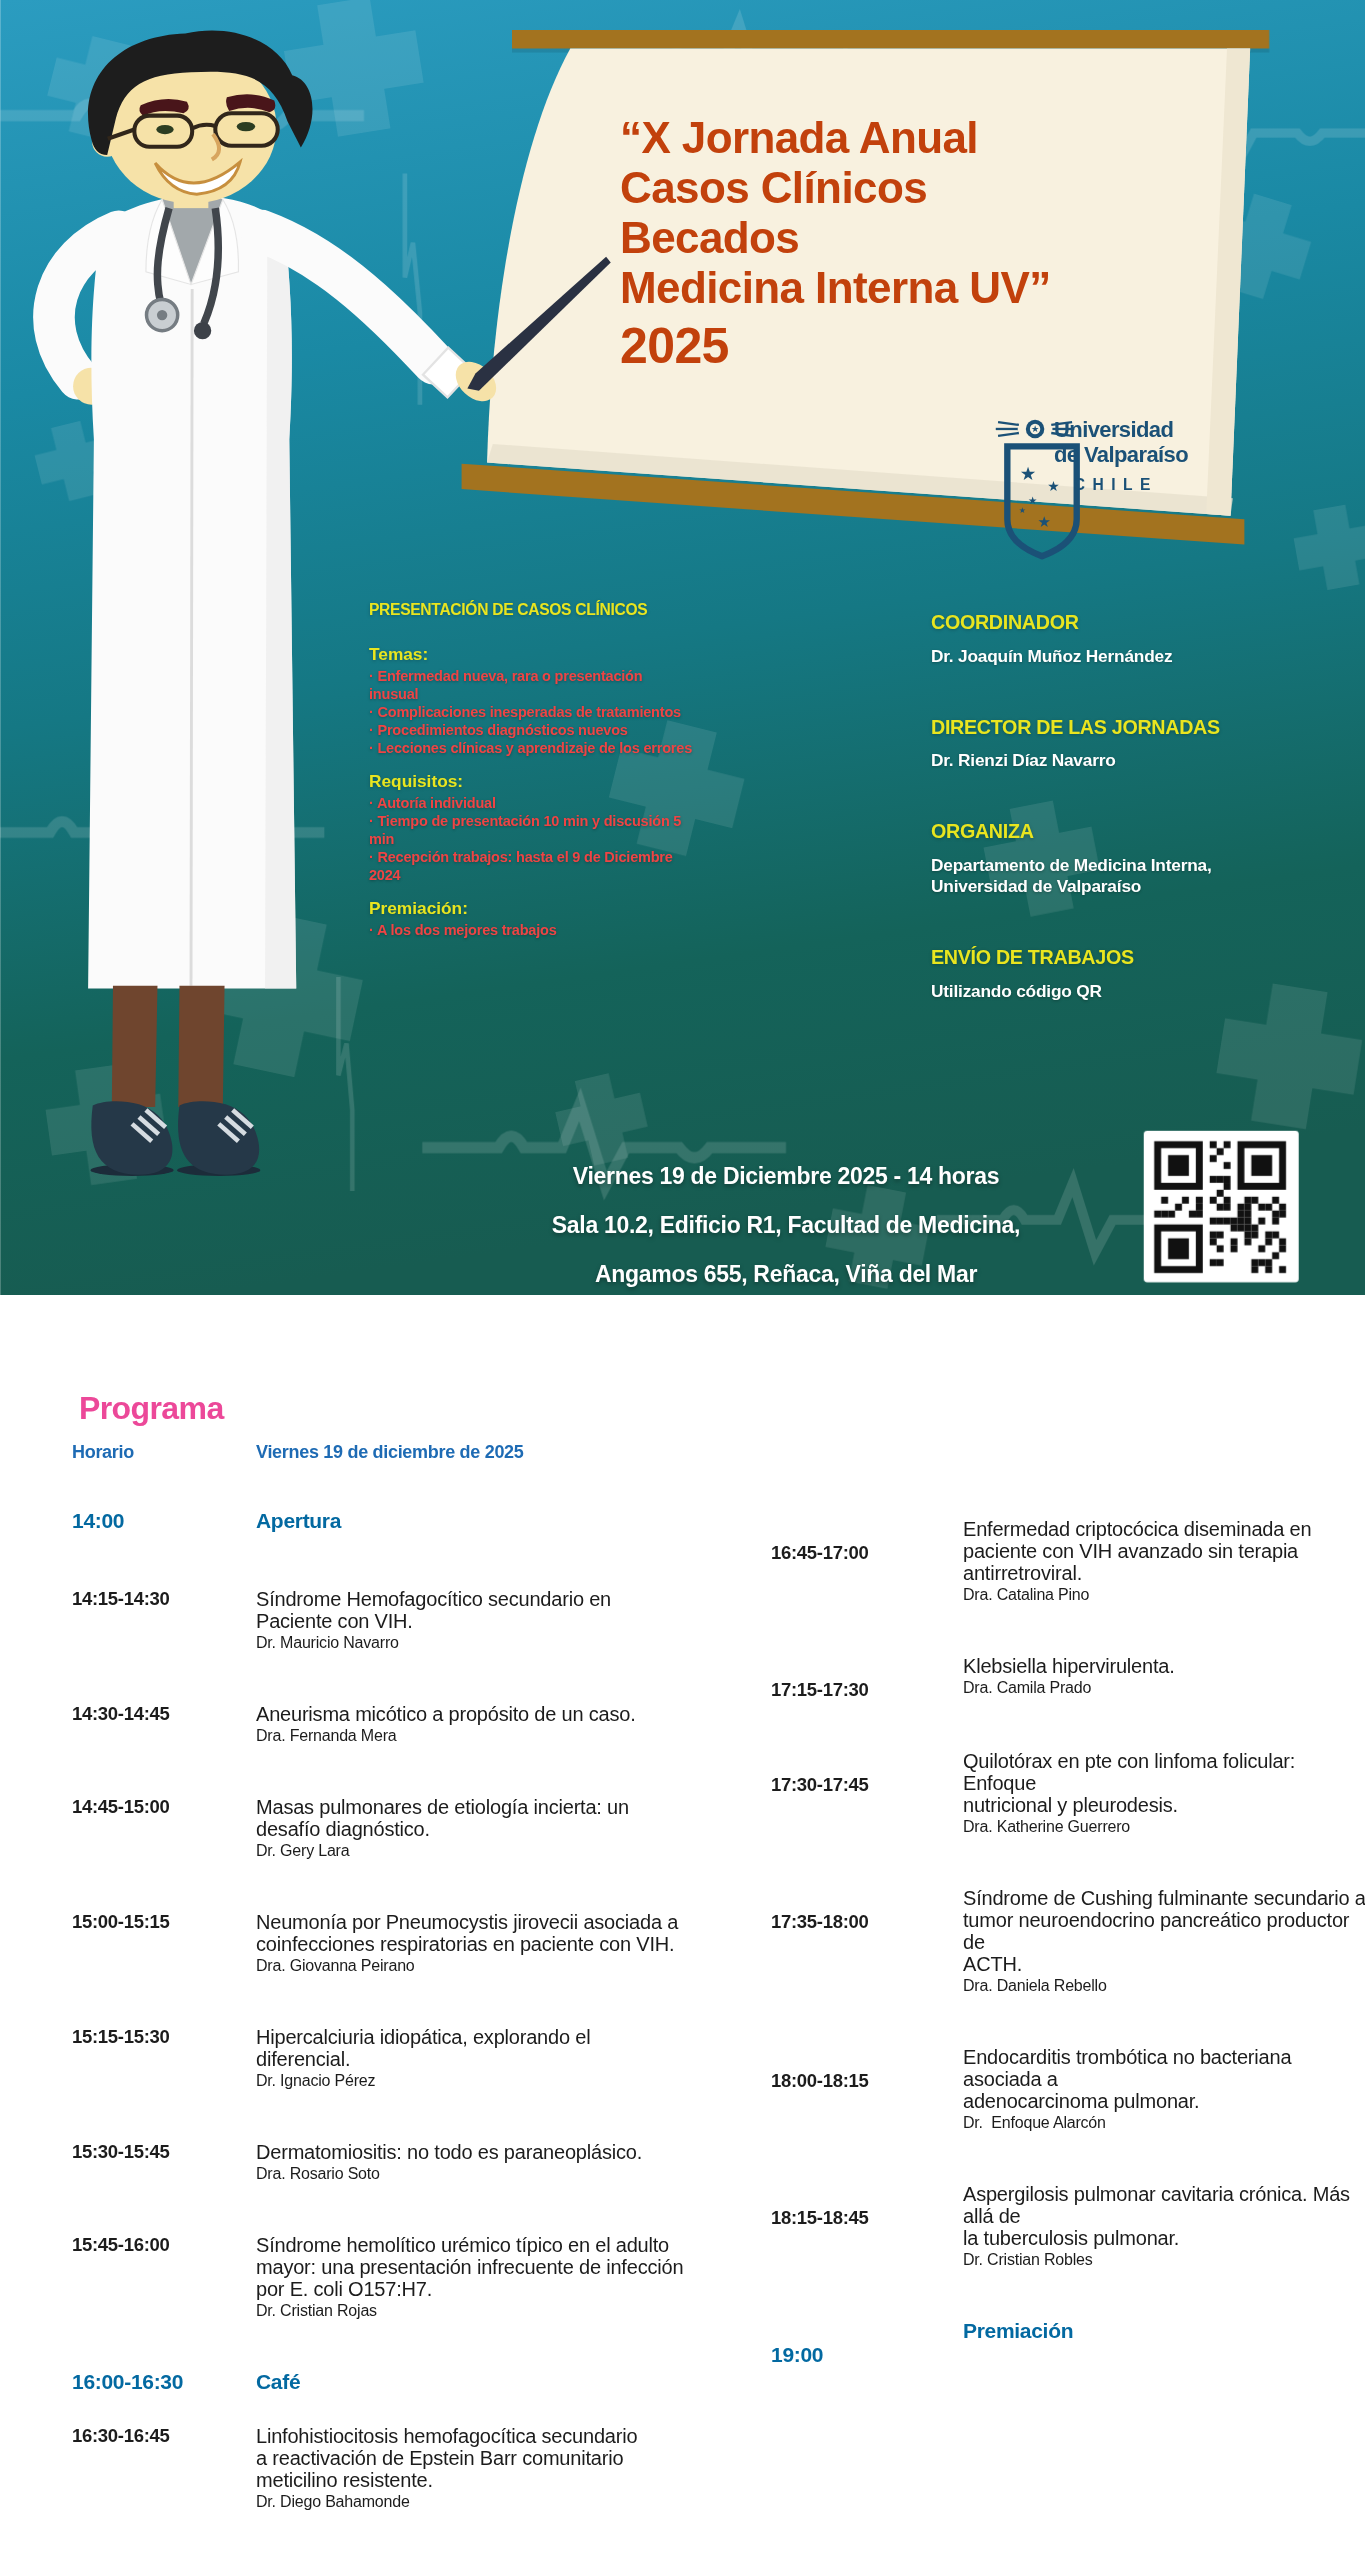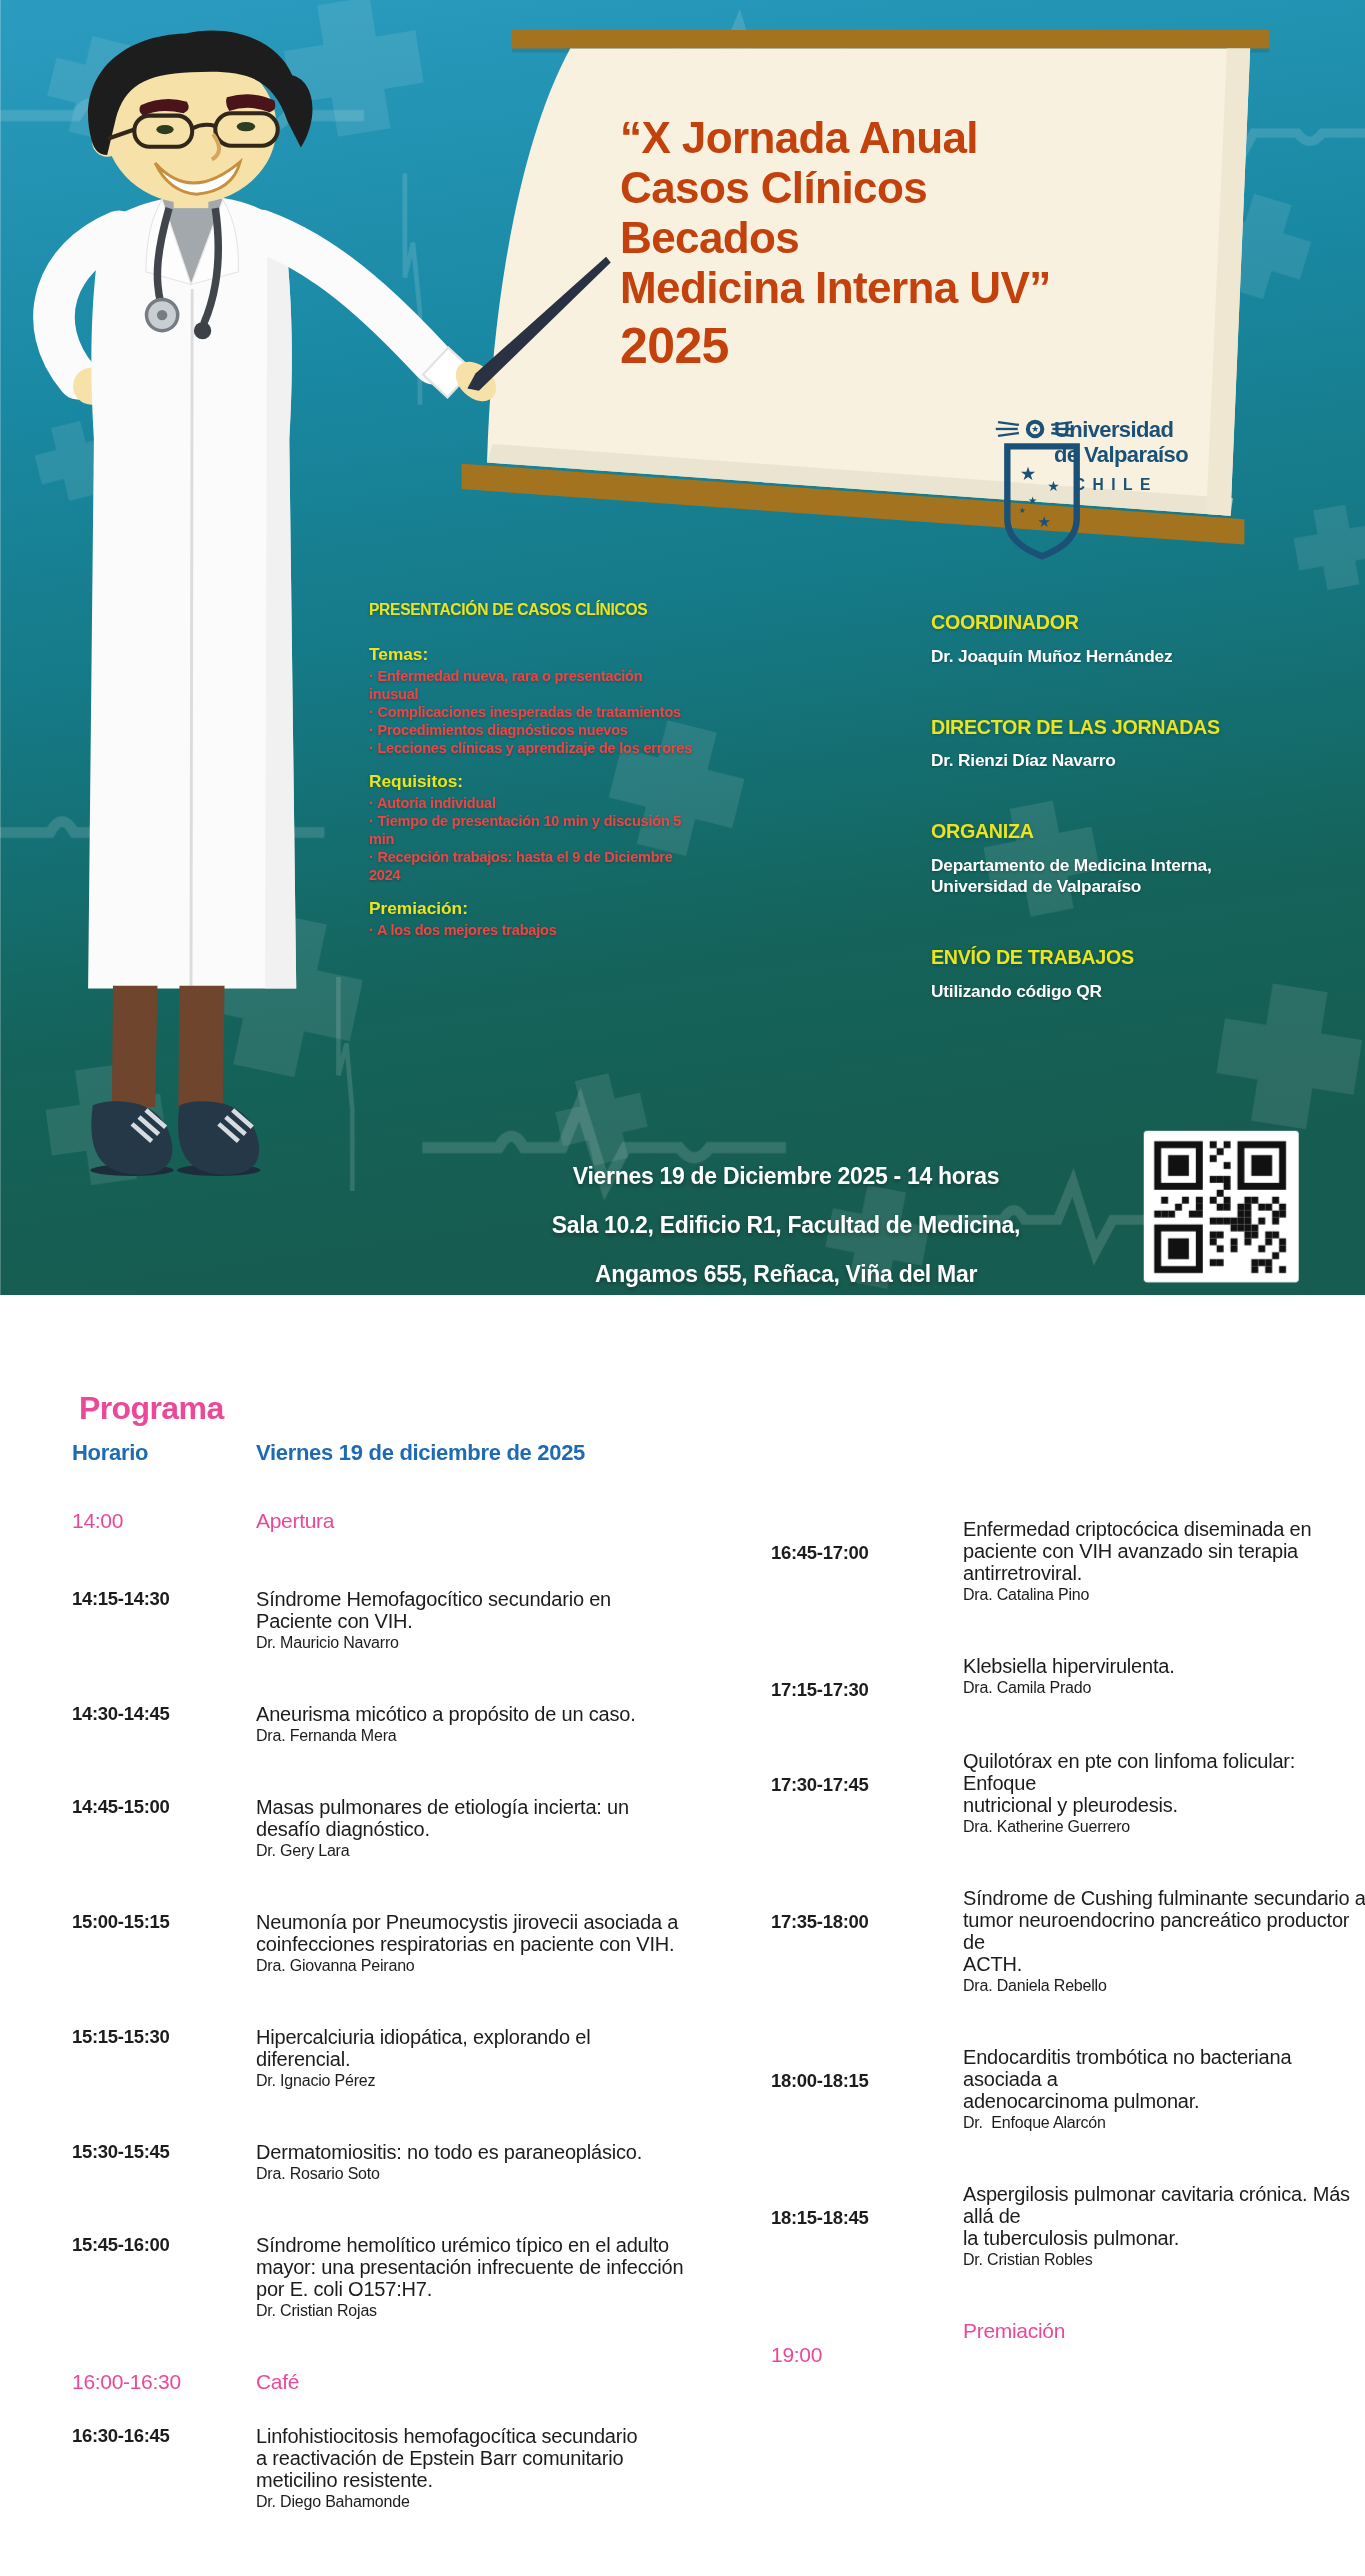--- a/index.html
+++ b/index.html
@@ -31,30 +31,30 @@
   .banner{position:absolute;left:497px;top:1152px;width:578px;text-align:center;}
   .banner .bline{font-size:23px;line-height:49px;font-weight:bold;color:#ffffff;letter-spacing:-0.3px;
       text-shadow:0 2.3px 4.6px rgba(0,0,0,.35);}
   
   .program{position:absolute;left:0;top:1295px;width:1366px;height:1281px;background:#ffffff;color:#1c1c1c;}
   .prog-title{position:absolute;left:79px;top:95px;margin:0;font-size:32px;color:#ec4899;
       font-weight:bold;letter-spacing:-0.6px;}
   .pcol{position:absolute;}
   .pcol.left{left:72px;top:146px;width:677px;}
   .pcol.right{left:771px;top:223px;width:595px;}
-  .phead{display:flex;margin:0 0 46px 0;color:#1e6bb4;font-weight:bold;font-size:22px;line-height:23px;letter-spacing:-0.3px;}
+  .phead{display:flex;margin:0 0 46px 0;color:#1e6bb4;font-weight:bold;font-size:18px;line-height:23px;letter-spacing:-0.3px;}
   .phead .ht{width:184px;flex:none;}
   .prow{display:flex;margin-bottom:49px;}
   .pcol.left .ptime{width:184px;flex:none;}
   .pcol.right .ptime{width:192px;flex:none;margin-top:24px;}
   .ptime{font-weight:bold;font-size:18.5px;line-height:22px;letter-spacing:-0.3px;}
   .pbody{flex:1 1 auto;min-width:0;}
   .ptitle{font-size:20px;line-height:22px;white-space:pre-line;letter-spacing:-0.2px;}
   .pname{font-size:16px;line-height:22px;white-space:pre-wrap;letter-spacing:-0.2px;}
-  .prow.hl .ptime,.prow.hl .ptitle{color:#ec4899;font-weight:normal;font-size:21px;letter-spacing:-0.3px;}
+  .prow.hl .ptime,.prow.hl .ptitle{color:#0369a1;font-weight:bold;font-size:21px;letter-spacing:-0.3px;}
   .pcol.left .prow:first-child{margin-bottom:56px;}
   .prow.hl:not(:first-child){margin-bottom:32px;}
 </style>
 </head>
 <body>
 
 <div class="page">
 
   <section class="hero">
 

